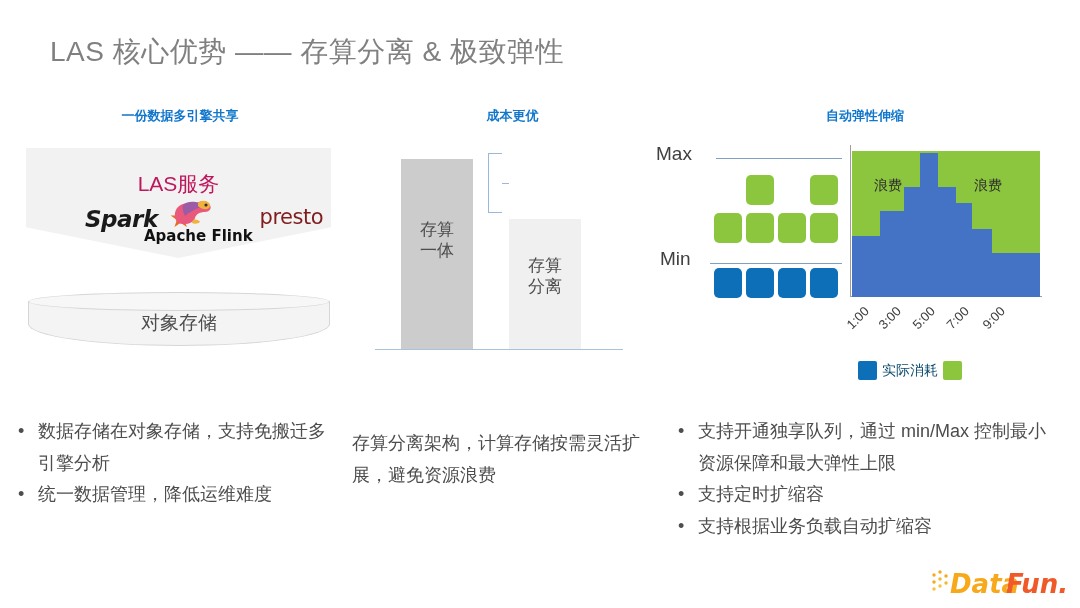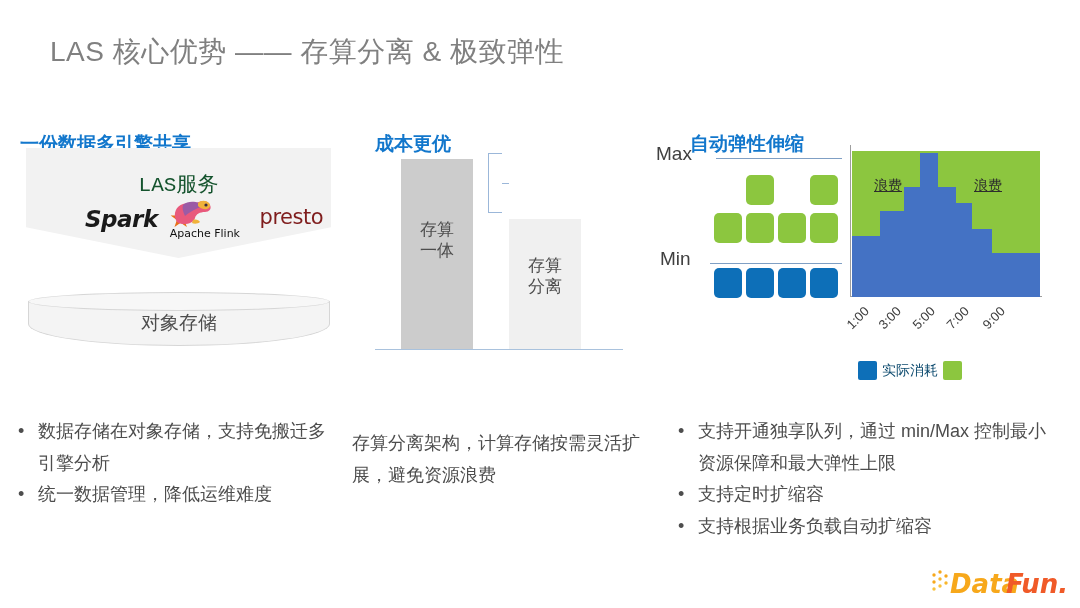--- a/index.html
+++ b/index.html
@@ -22,26 +22,25 @@
     top: 33px;
     font-size: 28px;
     color: #808080;
     letter-spacing: 0.5px;
     white-space: nowrap;
   }
 
   
   .col-header {
     position: absolute;
-    font-size: 19px;
+    font-size: 13px;
     font-weight: bold;
     color: #1277cc;
-    text-align: left;
-    white-space: nowrap;
-    margin-top: 24px;
+    text-align: center;
+    white-space: nowrap;
   }
   #hdr-1 { left: 20px;  top: 107px; width: 320px; }
   #hdr-2 { left: 375px; top: 107px; width: 275px; }
   #hdr-3 { left: 690px; top: 107px; width: 350px; }
 
   
   .c1-chevron {
     position: absolute;
     left: 26px;
     top: 148px;
@@ -50,23 +49,22 @@
     background: #f2f2f2;
     clip-path: polygon(0 0, 100% 0, 100% 72%, 50% 100%, 0 72%);
   }
   .c1-las-label {
     position: absolute;
     left: 26px;
     top: 170px;
     width: 305px;
     text-align: center;
     font-size: 21px;
-    color: #14532d;
-    white-space: nowrap;
-    font-family: Liberation Mono, monospace;
+    color: #be185d;
+    white-space: nowrap;
   }
   .c1-logos {
     position: absolute;
     left: 26px;
     top: 196px;
     width: 305px;
     height: 50px;
   }
   
   .logo-spark {
@@ -99,27 +97,26 @@
     width: 96px;
     text-align: center;
   }
   .flink-squirrel {
     width: 46px;
     height: 28px;
     margin: 0 auto;
     display: block;
   }
   .logo-flink-text {
-    font-size: 11px;
-    font-weight: normal;
+    font-size: 15px;
+    font-weight: bold;
     color: #111;
     margin-top: 1px;
     font-family: "DejaVu Sans", sans-serif;
     white-space: nowrap;
-    text-align: right;
   }
   
   .logo-presto {
     position: absolute;
     right: 8px;
     top: 9px;
     font-size: 21px;
     font-weight: normal;
     color: #7f1d1d;
     letter-spacing: -0.5px;
@@ -291,21 +288,20 @@
     left: 2px;
     top: 6px;
     width: 188px;
     height: 146px;
   }
   .waste-label {
     position: absolute;
     font-size: 14px;
     color: #2d2d2d;
     white-space: nowrap;
-    text-decoration: underline;
   }
   #waste-left  { left: 24px;  top: 32px; }
   #waste-right { left: 124px; top: 32px; }
 
   .xtick {
     position: absolute;
     font-size: 13px;
     color: #3d3d3d;
     transform: rotate(-45deg);
     transform-origin: left bottom;

